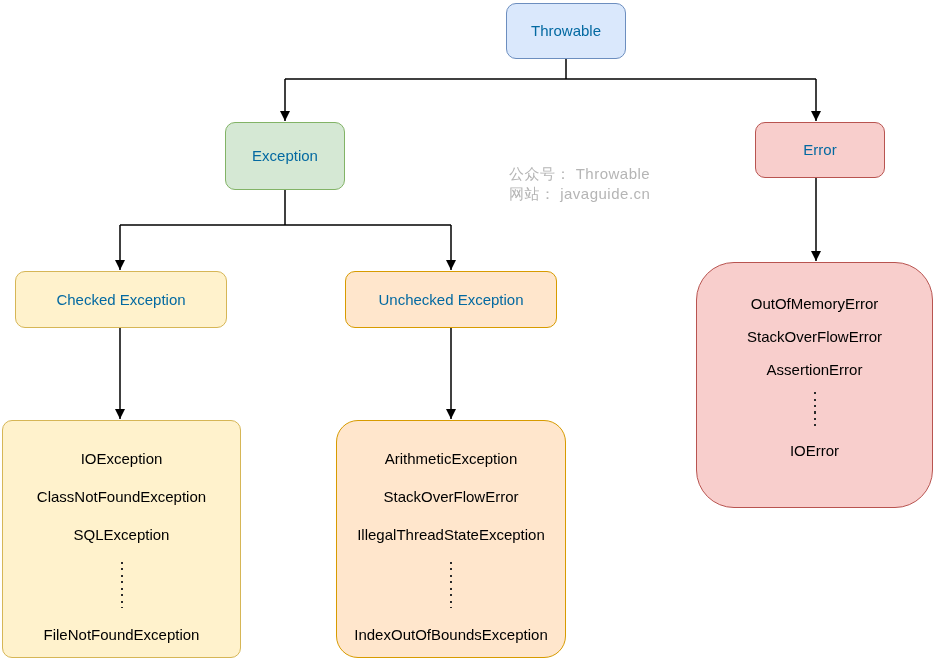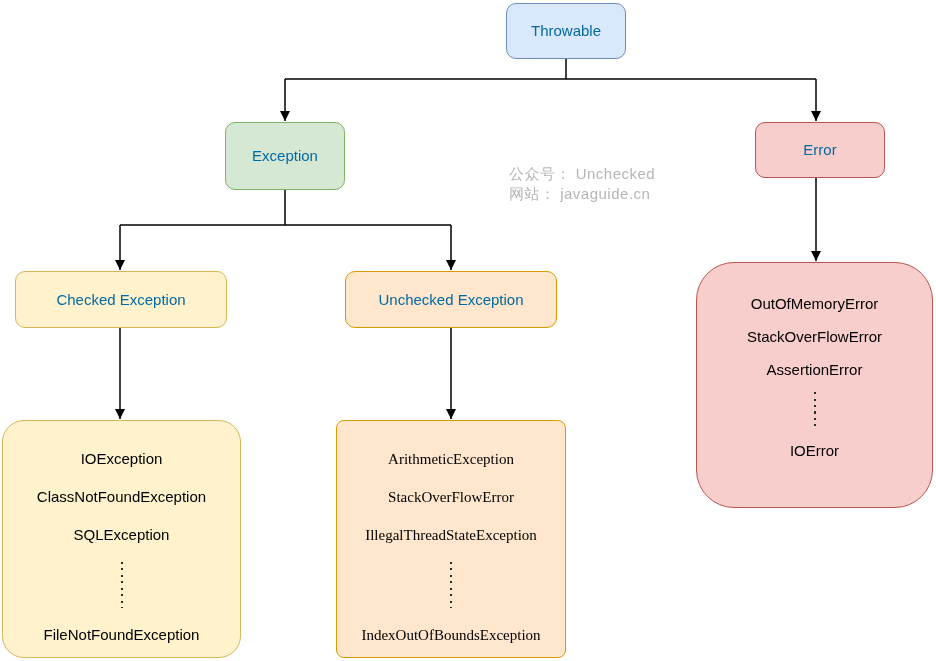--- a/index.html
+++ b/index.html
@@ -43,22 +43,22 @@
   .group {
     position: absolute;
     box-sizing: border-box;
     border: 1.5px solid;
     display: flex;
     flex-direction: column;
     align-items: center;
     font-size: 15px;
     color: #000000;
   }
-  .group-checked   { left: 2px;   top: 420px; width: 239px; height: 238px; background: #fff2cc; border-color: #d6b656; border-radius: 22px; padding-top: 27px; gap: 16px; }
-  .group-unchecked { left: 336px; top: 420px; width: 230px; height: 238px; background: #ffe6cc; border-color: #d79b00; border-radius: 8px; padding-top: 27px; gap: 16px; font-family: Liberation Serif, serif; }
+  .group-checked   { left: 2px;   top: 420px; width: 239px; height: 238px; background: #fff2cc; border-color: #d6b656; border-radius: 10px; padding-top: 27px; gap: 16px; }
+  .group-unchecked { left: 336px; top: 420px; width: 230px; height: 238px; background: #ffe6cc; border-color: #d79b00; border-radius: 22px; padding-top: 27px; gap: 16px; }
   .group-error     { left: 696px; top: 262px; width: 237px; height: 246px; background: #f8cecc; border-color: #b85450; border-radius: 38px; padding-top: 30px; gap: 11px; }
 
   .group .node-item {
     height: 22px;
     line-height: 22px;
     white-space: nowrap;
   }
   .group .vdots {
     width: 2px;
     background: repeating-linear-gradient(to bottom, #2b2b2b 0px, #2b2b2b 2px, transparent 2px, transparent 6.5px);
@@ -143,17 +143,17 @@
 
   <div class="group group-error">
       <div class="node-item">OutOfMemoryError</div>
       <div class="node-item">StackOverFlowError</div>
       <div class="node-item">AssertionError</div>
       <div class="vdots"></div>
       <div class="node-item">IOError</div>
     </div>
 
   <div class="watermark">
-    <div>公众号： Unchecked</div>
+    <div>公众号： Throwable</div>
     <div>网站： javaguide.cn</div>
   </div>
 
 </div>
 
 </body></html>

